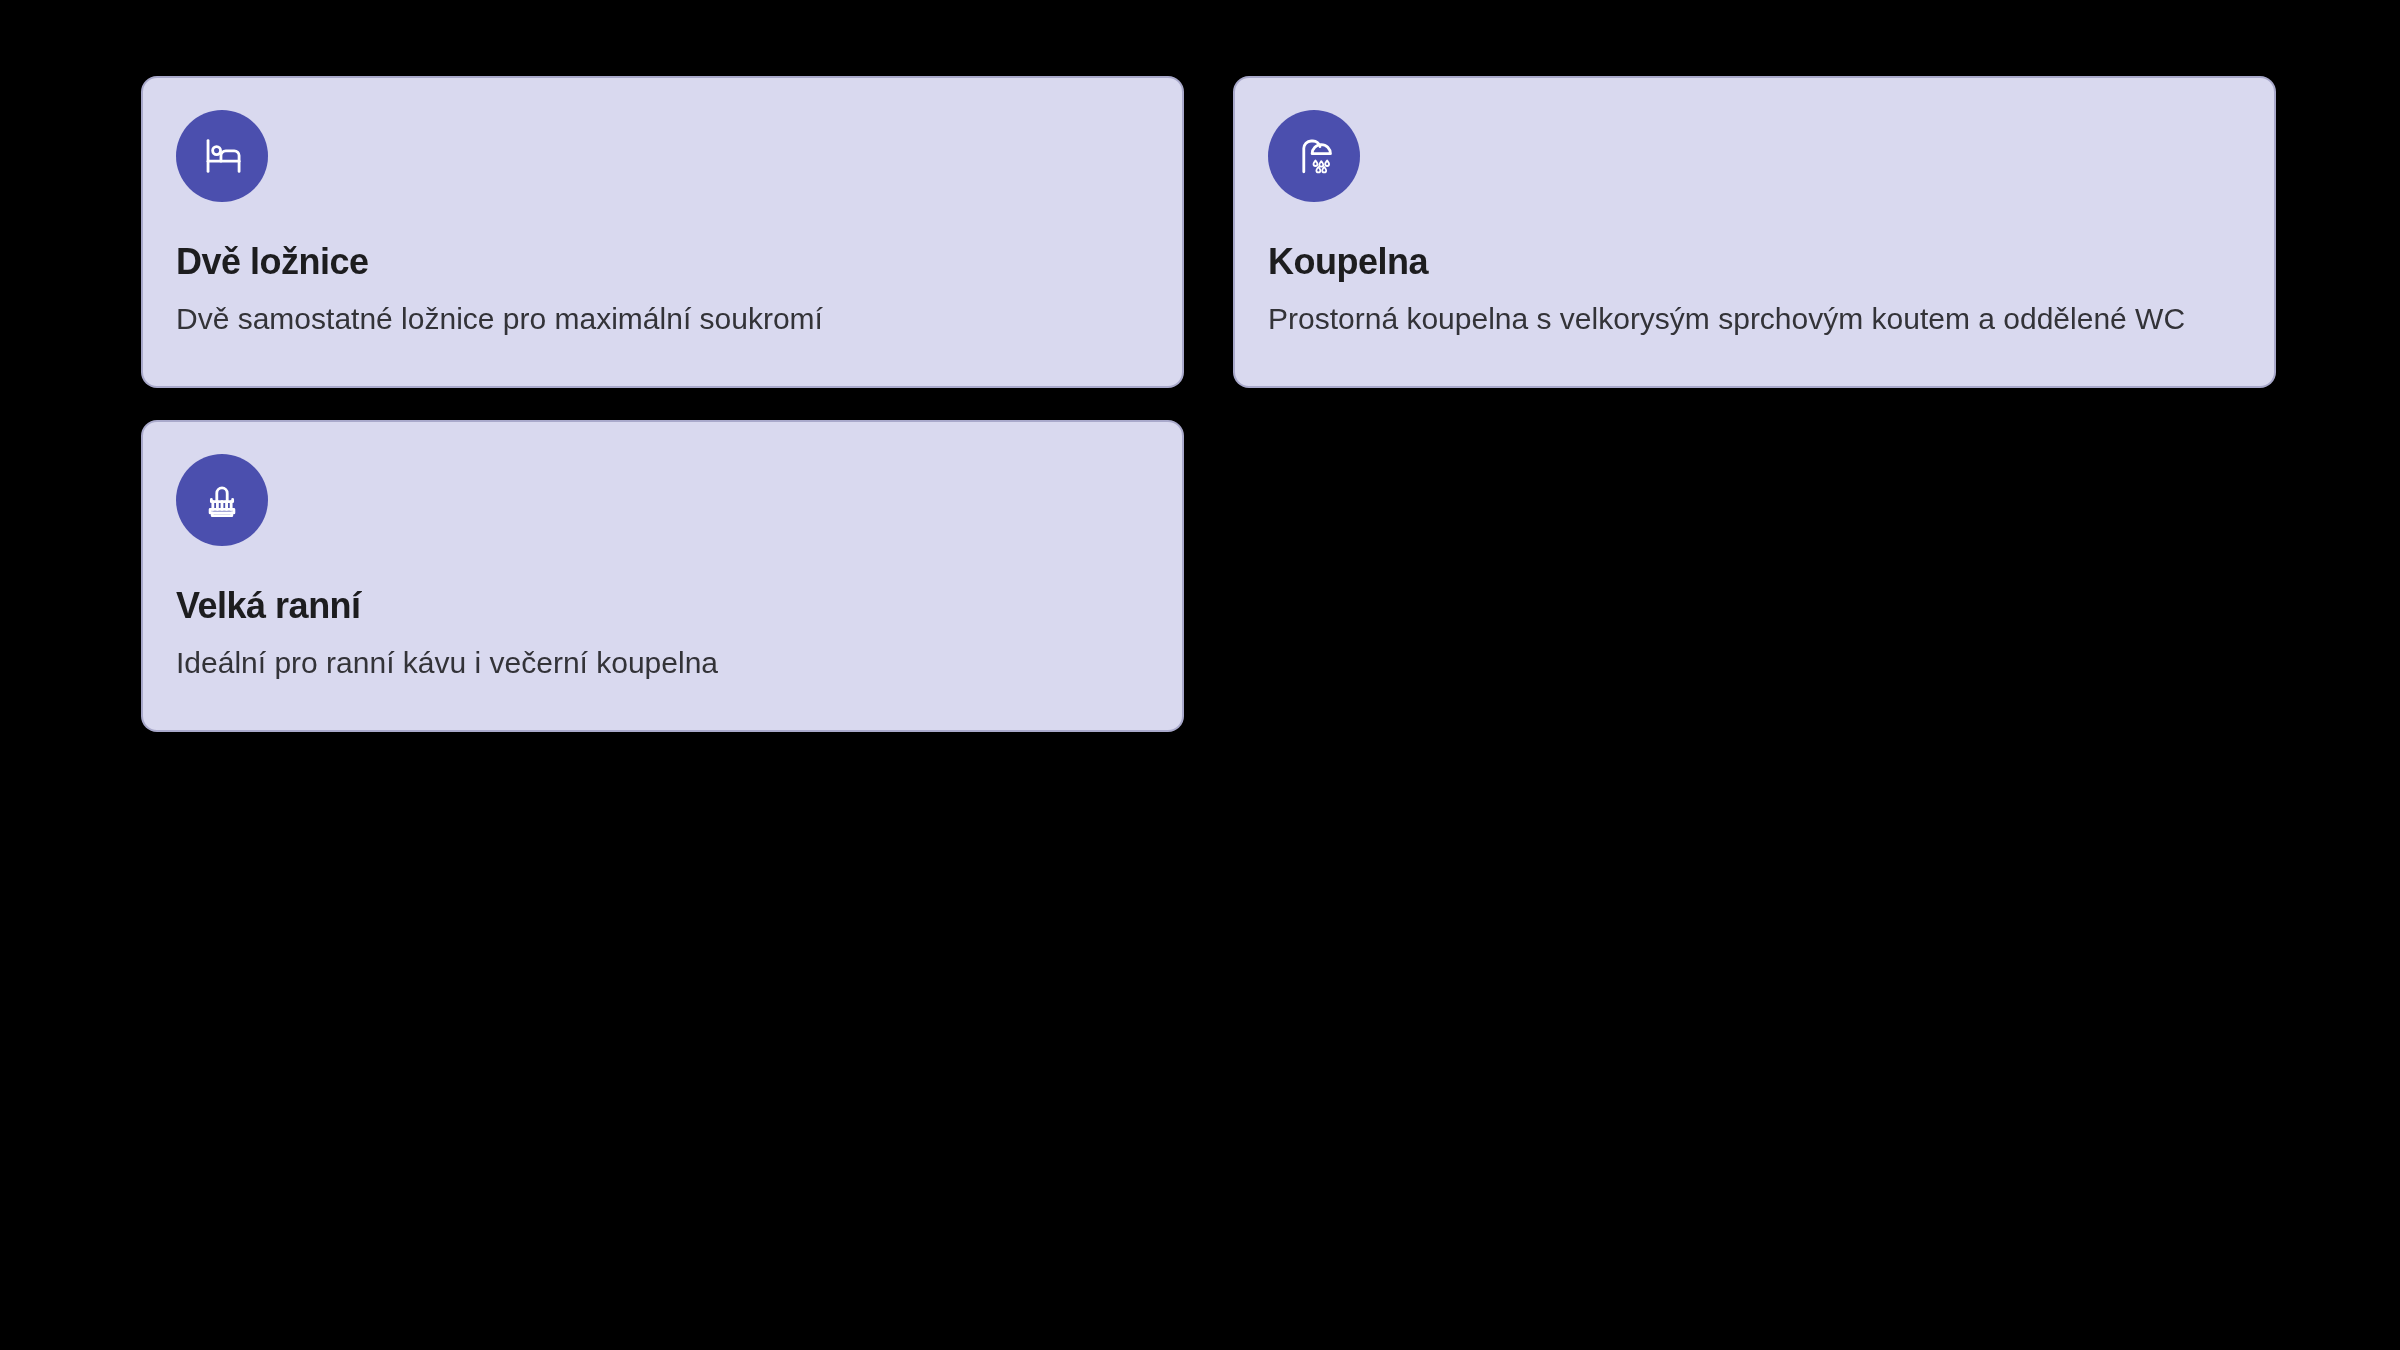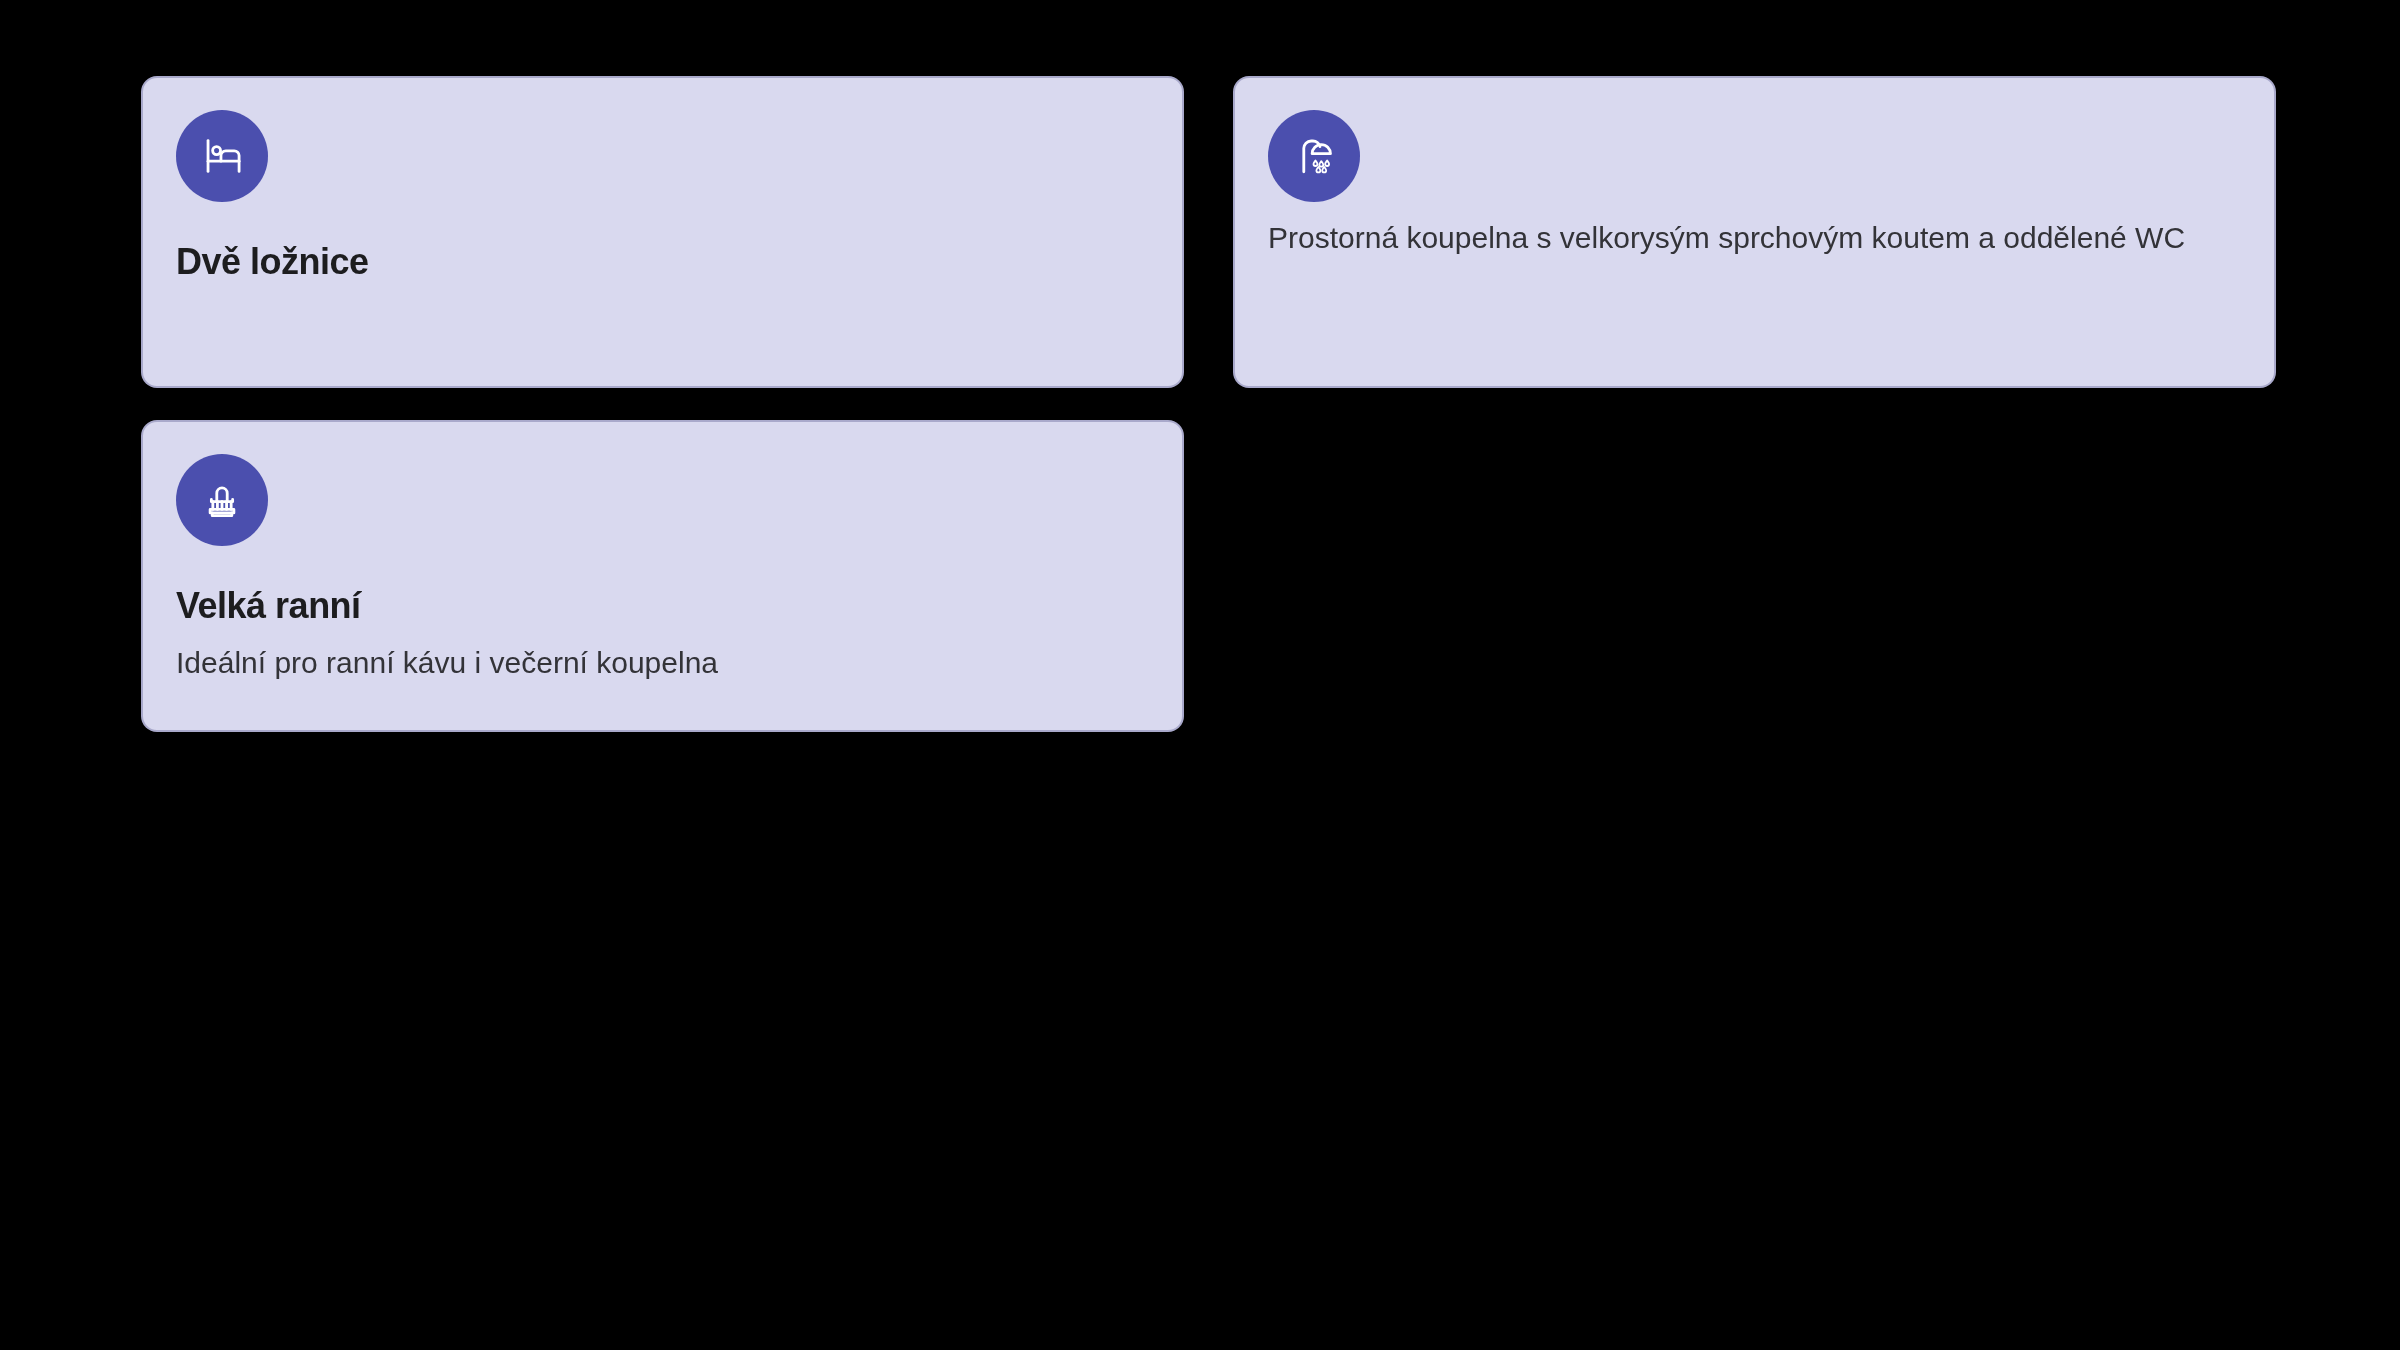--- a/index.html
+++ b/index.html
@@ -98,36 +98,38 @@
     <div class="feature-card">
       <div class="icon-badge">
         <svg viewBox="0 0 24 24" aria-hidden="true">
           <path d="M5.3 4.6 V19.4"></path>
           <circle cx="9.4" cy="9.4" r="1.9"></circle>
           <path d="M11.5 14.5 V11.8 a2.3 2.3 0 0 1 2.3 -2.3 h4.1 a2.3 2.3 0 0 1 2.3 2.3 V19.4"></path>
           <path d="M5.3 14.5 H20.2"></path>
         </svg>
       </div>
       <div class="card-title">Dvě ložnice</div>
+      <div class="card-desc">Dvě samostatné ložnice pro maximální soukromí</div>
     </div>
 
     <div class="feature-card">
       <div class="icon-badge">
         <svg viewBox="0 0 24 24" aria-hidden="true">
           <path d="M7.1 19.6 V8.3 a3.5 3.5 0 0 1 3.5 -3.5 h0.9 a3.5 3.5 0 0 1 3.4 2.7"></path>
           <path d="M11.1 10.9 a4.4 4.4 0 0 1 8.8 0 z"></path>
           <g stroke-width="0.85">
             <path transform="translate(12.7 15.3)" d="M0 -1.15 C0.5 -0.5 0.95 -0.05 0.95 0.55 a0.95 0.95 0 0 1 -1.9 0 C-0.95 -0.05 -0.5 -0.5 0 -1.15 z"></path>
             <path transform="translate(15.5 15.6)" d="M0 -1.15 C0.5 -0.5 0.95 -0.05 0.95 0.55 a0.95 0.95 0 0 1 -1.9 0 C-0.95 -0.05 -0.5 -0.5 0 -1.15 z"></path>
             <path transform="translate(18.3 15.3)" d="M0 -1.15 C0.5 -0.5 0.95 -0.05 0.95 0.55 a0.95 0.95 0 0 1 -1.9 0 C-0.95 -0.05 -0.5 -0.5 0 -1.15 z"></path>
             <path transform="translate(14.1 18.4)" d="M0 -1.15 C0.5 -0.5 0.95 -0.05 0.95 0.55 a0.95 0.95 0 0 1 -1.9 0 C-0.95 -0.05 -0.5 -0.5 0 -1.15 z"></path>
             <path transform="translate(16.9 18.4)" d="M0 -1.15 C0.5 -0.5 0.95 -0.05 0.95 0.55 a0.95 0.95 0 0 1 -1.9 0 C-0.95 -0.05 -0.5 -0.5 0 -1.15 z"></path>
           </g>
         </svg>
       </div>
+      <div class="card-title">Koupelna</div>
       <div class="card-desc">Prostorná koupelna s velkorysým sprchovým koutem a oddělené WC</div>
     </div>
 
 
     <div class="feature-card">
       <div class="icon-badge">
         <svg viewBox="0 0 24 24" aria-hidden="true">
           <path d="M9.5 12.8 V8.7 a2.5 2.5 0 0 1 5 0 V12.8"></path>
           <path d="M6.9 11.7 V12.8 H17.1 V11.7"></path>
           <path d="M7.6 12.8 V16.5"></path>

